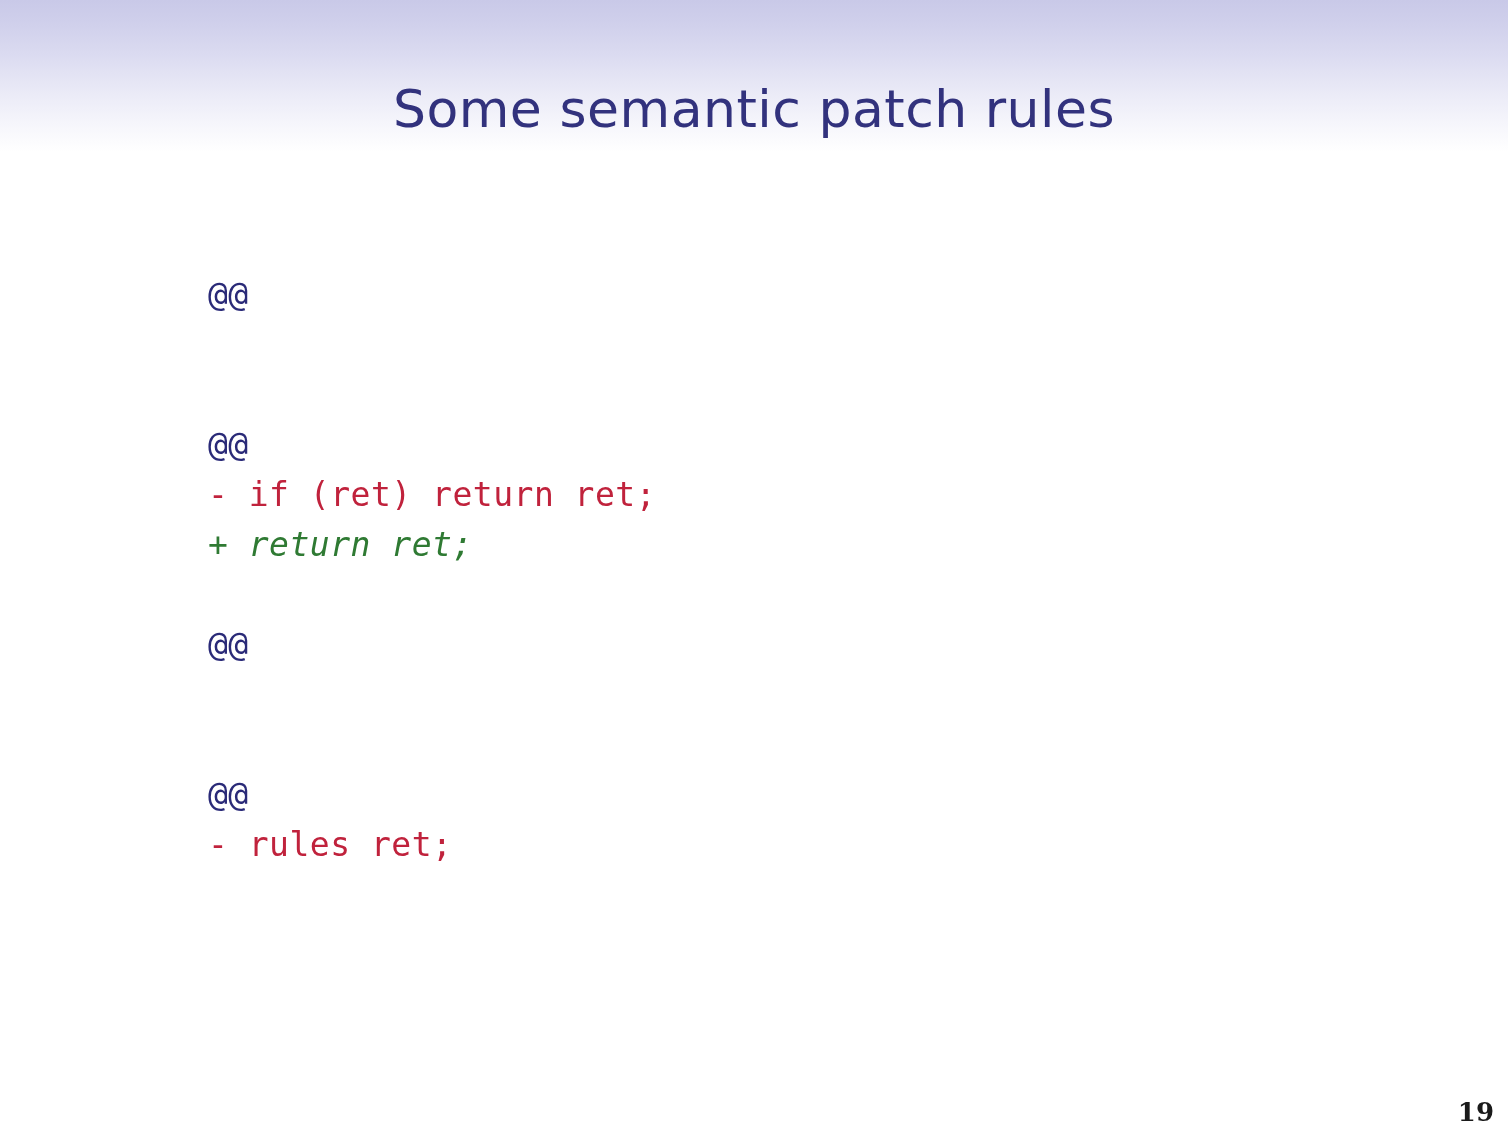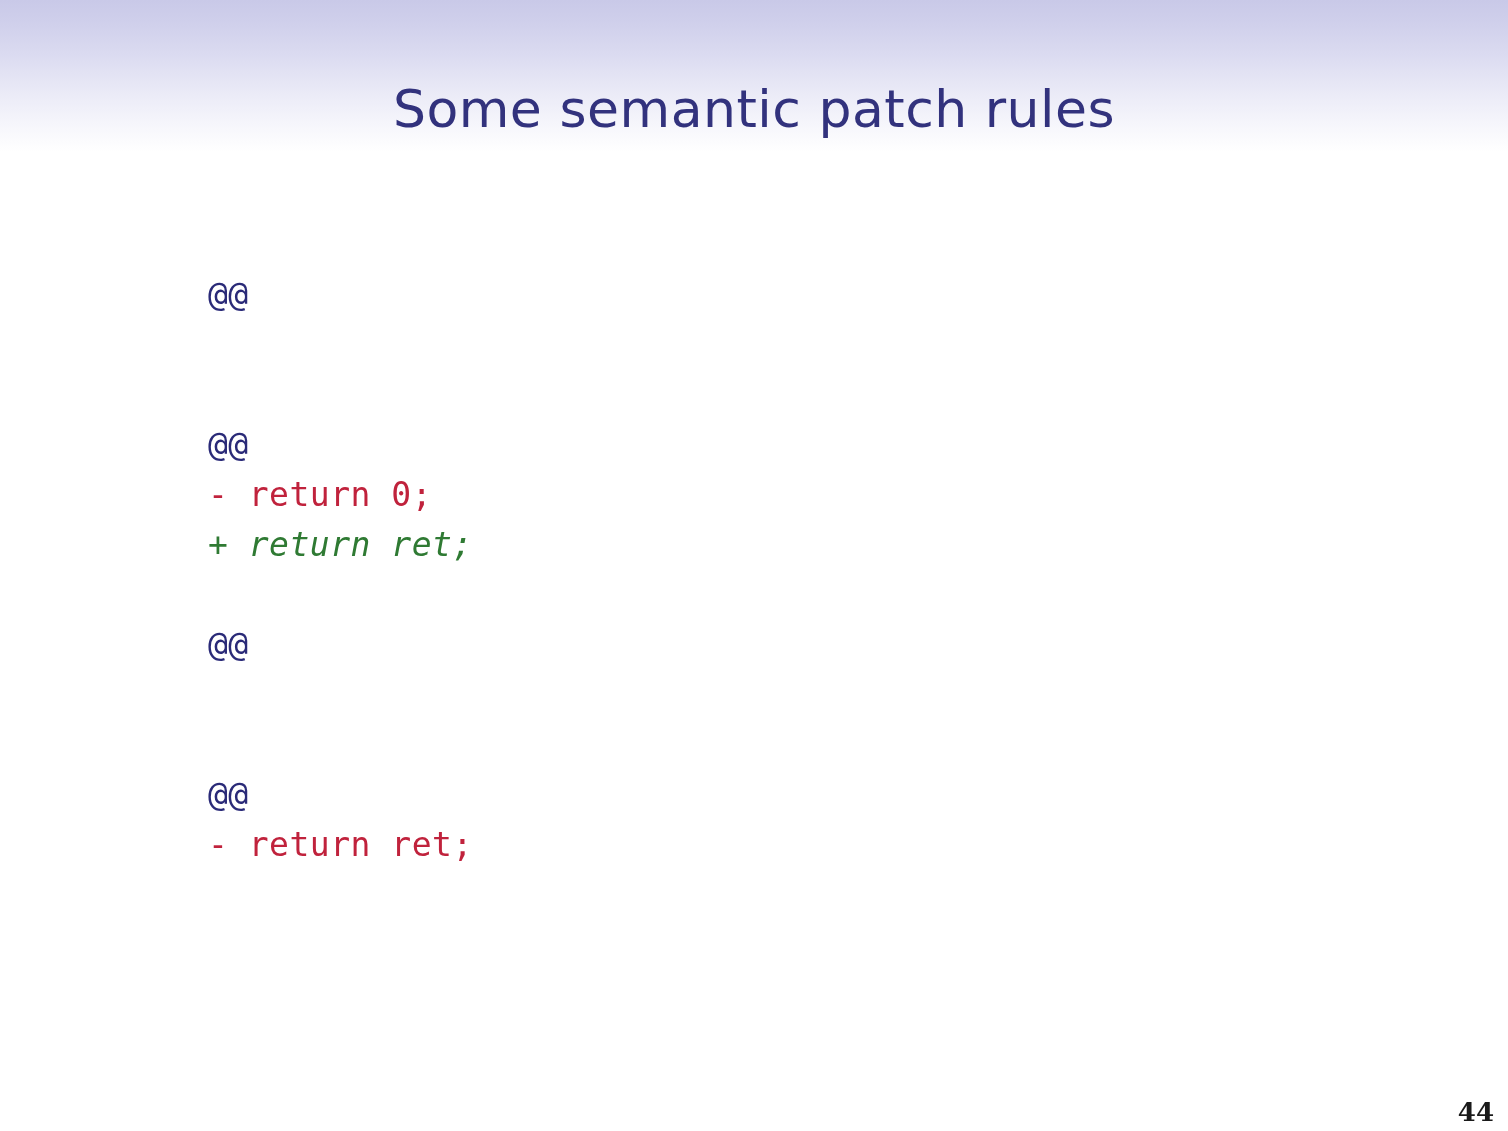--- a/index.html
+++ b/index.html
@@ -111,30 +111,30 @@
 
   <div id="code-region">
 
   <div class="rule-block">
         <div class="code-line marker">@@</div>
         <div class="code-line blank"> </div>
       </div>
       <div class="rule-block">
         <div class="code-line blank"> </div>
         <div class="code-line marker">@@</div>
-        <div class="code-line removed">- return 0;</div>
+        <div class="code-line removed">- if (ret) return ret;</div>
         <div class="code-line added">+ return ret;</div>
       </div>
       <div class="rule-block">
         <div class="code-line blank"> </div>
         <div class="code-line marker">@@</div>
         <div class="code-line blank"> </div>
       </div>
       <div class="rule-block">
         <div class="code-line blank"> </div>
         <div class="code-line marker">@@</div>
-        <div class="code-line removed">- return ret;</div>
+        <div class="code-line removed">- rules ret;</div>
       </div>
     </div>
 
-  <div id="page-number">44</div>
+  <div id="page-number">19</div>
 
 </div>
 
 </body></html>

